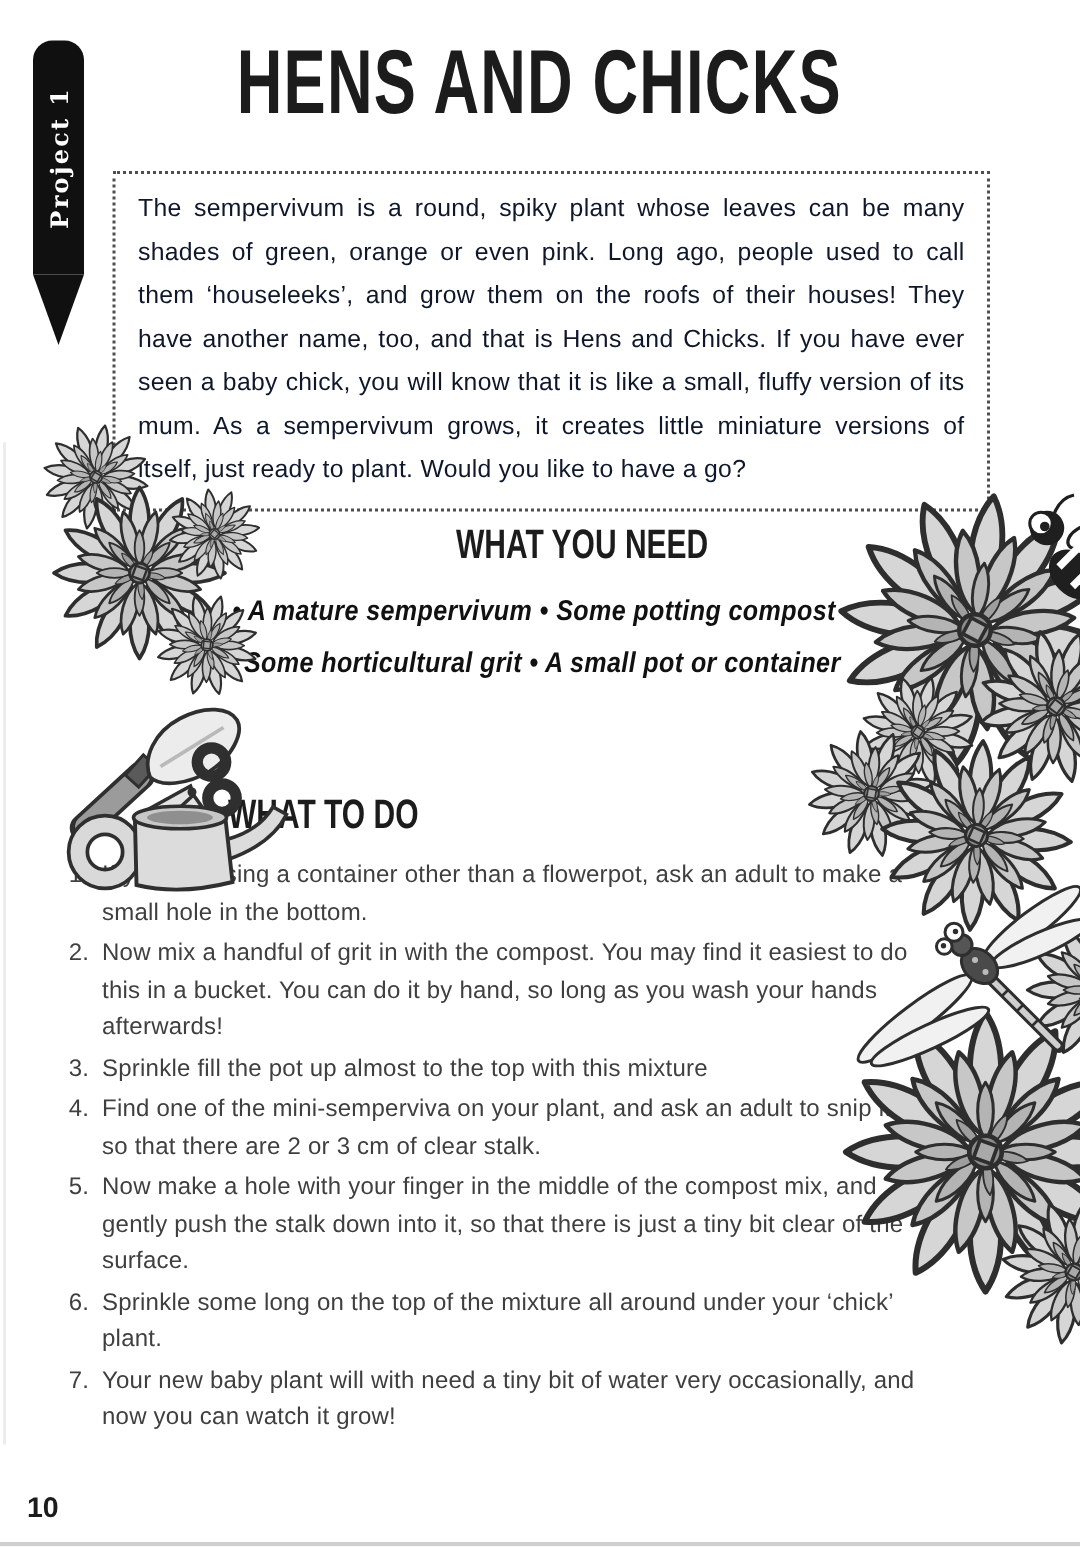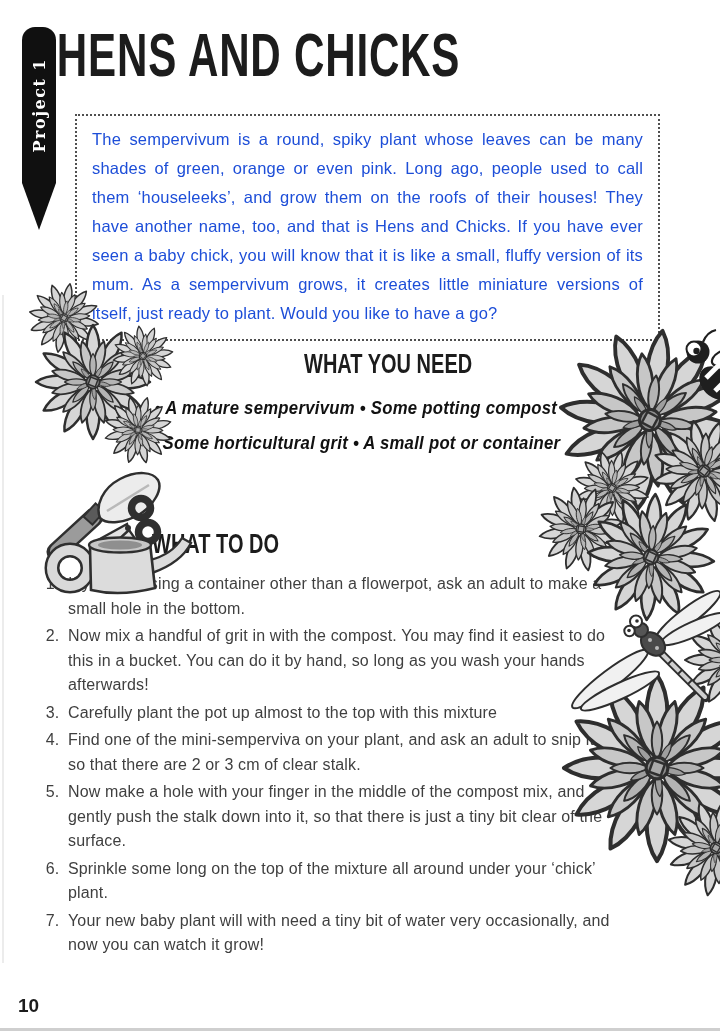--- a/index.html
+++ b/index.html
@@ -20,34 +20,34 @@
     font-size:16px; letter-spacing:1.5px; white-space:nowrap;
   }
   .tab-tip{
     width:0; height:0;
     border-left:17px solid transparent; border-right:17px solid transparent;
     border-top:47px solid #101010;
   }
   
   .title{
     position:absolute; left:0; top:24px; width:720px; margin:0;
-    z-index:2;
+    text-align:center; z-index:2;
   }
   .title span{
     display:inline-block; font-size:54px; font-weight:900; color:#1c1c1c;
     letter-spacing:1px; transform:scale(0.78,1.12); transform-origin:center;
     white-space:nowrap;
   }
   
   .intro-box{
     position:absolute; left:75px; top:114px; width:585px; box-sizing:border-box;
     border:2px dotted #4f4f4f; padding:9px 15px 11px 15px; z-index:1;
   }
   .intro-box p{
-    margin:0; font-size:16.5px; line-height:29px; color:#1d4ed8;
+    margin:0; font-size:16.5px; line-height:29px; color:#0f172a;
     text-align:justify; letter-spacing:0.2px;
   }
   
   .wyn{
     position:absolute; left:0; top:349px; width:712px; margin:0;
     text-align:center; z-index:2;padding-left:32px;
   }
   .wyn span,.wtd span{
     display:inline-block; font-size:25px; font-weight:900; color:#1c1c1c;
     transform:scale(0.8,1.1); white-space:nowrap;
@@ -119,21 +119,21 @@
     <div class="need-line">• A mature sempervivum • Some potting compost</div>
     <div class="need-line">• Some horticultural grit • A small pot or container</div>
   </div>
 
   <h2 class="wtd">
     <span>WHAT TO DO</span>
   </h2>
   <ol class="steps">
       <li>If you are using a container other than a flowerpot, ask an adult to make a small hole in the bottom.</li>
       <li>Now mix a handful of grit in with the compost.  You may find it easiest to do this in a bucket.  You can do it by hand, so long as you wash your hands afterwards!</li>
-      <li>Carefully plant the pot up almost to the top with this mixture</li>
+      <li>Sprinkle fill the pot up almost to the top with this mixture</li>
       <li>Find one of the mini-semperviva on your plant, and ask an adult to snip it off so that there are 2 or 3 cm of clear stalk.</li>
       <li>Now make a hole with your finger in the middle of the compost mix, and gently push the stalk down into it, so that there is just a tiny bit clear of the surface.</li>
       <li>Sprinkle some long on the top of the mixture all around under your ‘chick’ plant.</li>
       <li>Your new baby plant will with need a tiny bit of water very occasionally, and now you can watch it grow!</li>
     </ol>
 
   <div class="pagenum">10</div>
   <div class="bottom-strip"></div>
   <div class="edge-artifact"></div>
 

